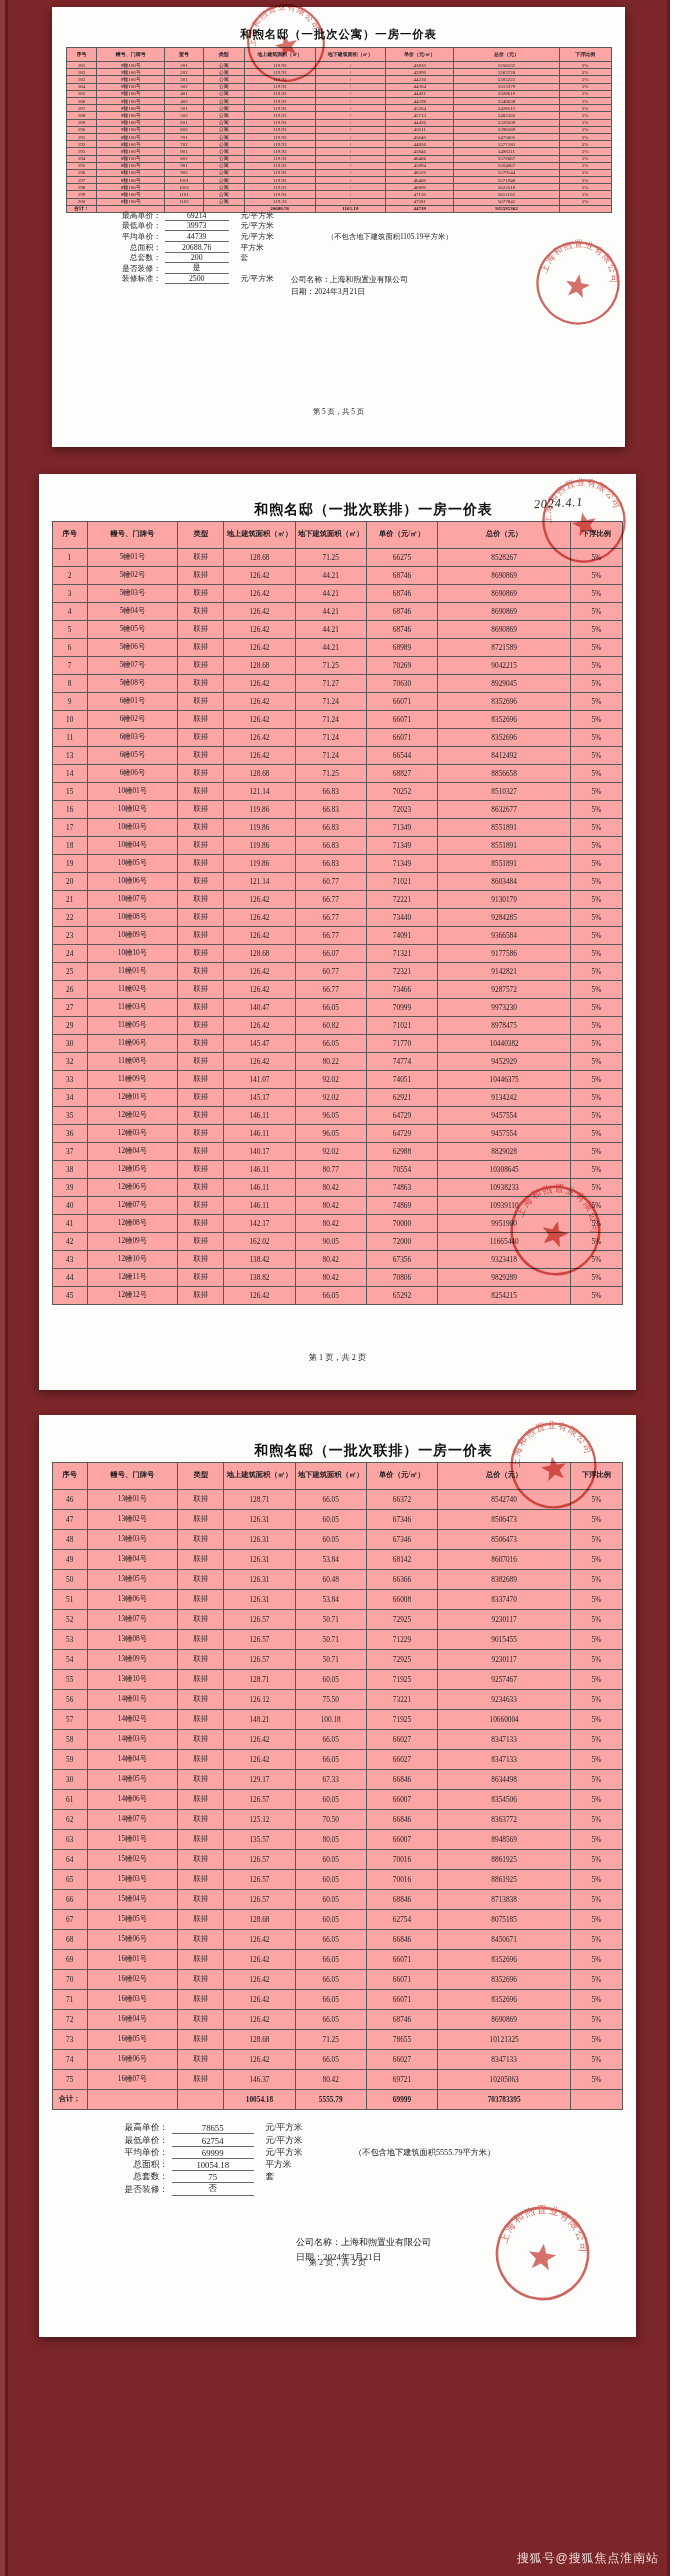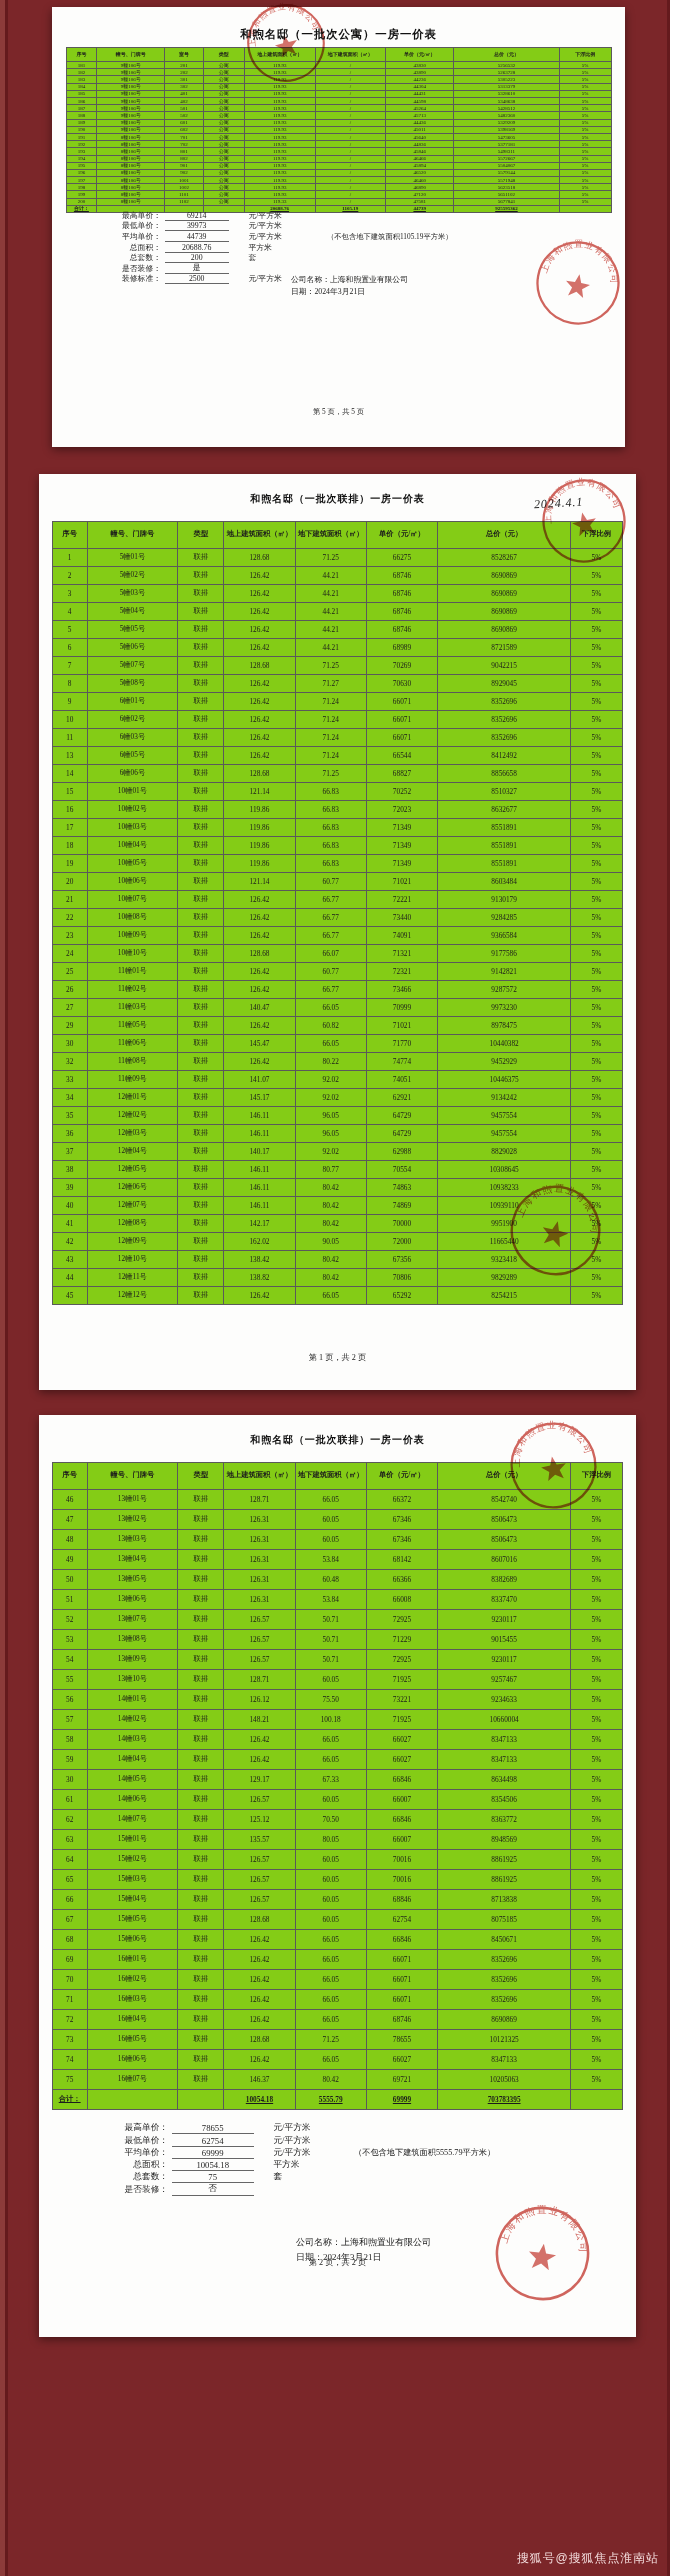--- a/index.html
+++ b/index.html
@@ -5,53 +5,53 @@
   html,body{margin:0;padding:0;}
   body{font-family:"Liberation Serif","DejaVu Serif",serif;}
   .canvas{position:relative;width:670px;height:2576px;overflow:hidden;
     background:linear-gradient(90deg,#8c3b3a 0,#8c3b3a 4.6px,#641a1d 4.6px,#641a1d 8.2px,#7b2629 8.2px,#7b2629 667px,#641a1d 667px,#641a1d 671px,#8c3b3a 671px);}
   .page{position:absolute;background:#fdfdfc;box-shadow:0 2.7px 9px rgba(0,0,0,.45);color:#1c1c1c;}
   .p1{left:52px;top:7.3px;width:573px;height:440px;}
   .p2{left:39px;top:474px;width:597px;height:916px;}
   .p3{left:39px;top:1415px;width:597px;height:922px;}
   .title{position:absolute;width:100%;text-align:center;font-weight:700;letter-spacing:0.9px;margin:0;color:#111;}
   .p1 .title{top:20px;font-size:11.4px;}
-  .p2 .title,.p3 .title{top:18px;font-size:10px;}
+  .p2 .title,.p3 .title{top:27px;font-size:14px;padding-left:36px;}
   .hand-note{position:absolute;top:22px;right:53px;font-size:12px;color:#222;transform:rotate(-3deg);font-style:italic;letter-spacing:0.9px;}
-  .price-table{position:absolute;border-collapse:collapse;table-layout:fixed;background:#84cc16;}
+  .price-table{position:absolute;border-collapse:collapse;table-layout:fixed;background:#fca5a5;}
   .price-table th,.price-table td{border:0.5px solid #5a5a5a;text-align:center;padding:0;overflow:hidden;}
   .price-table th{font-weight:700;word-break:break-all;white-space:normal;line-height:1.2;padding:1.8px 0;}
   .price-table td{white-space:nowrap;}
   .p1 .price-table{left:13.7px;top:40px;width:546px;font-size:5px;}
   .p1 .price-table th{height:11px;padding:0.9px 0;}
   .p1 .price-table td{height:6.2px;line-height:1;}
   .p2 .price-table,.p3 .price-table{left:12.8px;top:47px;width:571px;font-size:7.3px;}
   .p2 .price-table th,.p3 .price-table th{height:22px;}
   .p2 .price-table td{height:17px;}
   .p3 .price-table td{height:19px;}
-  tbody.total td{font-weight:700;text-decoration:underline;}
+  tbody.total td{font-weight:700;}
   .cols9 th:nth-child(1){width:5.5%}.cols9 th:nth-child(2){width:12.5%}.cols9 th:nth-child(3){width:7%}
   .cols9 th:nth-child(4){width:7.5%}.cols9 th:nth-child(5){width:13%}.cols9 th:nth-child(6){width:13%}
   .cols9 th:nth-child(7){width:12.5%}.cols9 th:nth-child(8){width:19.5%}.cols9 th:nth-child(9){width:9.5%}
   .cols8 th:nth-child(1){width:6%}.cols8 th:nth-child(2){width:16%}.cols8 th:nth-child(3){width:8%}
   .cols8 th:nth-child(4){width:12.5%}.cols8 th:nth-child(5){width:12.5%}.cols8 th:nth-child(6){width:12.5%}
   .cols8 th:nth-child(7){width:23.5%}.cols8 th:nth-child(8){width:9%}
   .summary{position:absolute;}
   .p1 .summary{top:203px;left:49px;font-size:7.8px;width:493px;}
   .p3 .summary{top:707px;left:58px;font-size:8.7px;width:511px;}
   .sum-row{display:flex;align-items:flex-end;}
   .p1 .sum-row{height:10.6px;}
   .p3 .sum-row{height:12.3px;}
   .sum-label{text-align:right;}
   .p1 .sum-label{width:60px;}
   .p3 .sum-label{width:71px;}
   .sum-value{text-align:center;border-bottom:0.5px solid #666;margin:0 3.7px;}
   .p1 .sum-value{min-width:64px;}
   .p3 .sum-value{min-width:82px;}
-  .sum-unit{margin-left:16px;}
+  .sum-unit{margin-left:8px;}
   .sum-note{position:absolute;color:#222;}
   .p1 .sum-note{left:226px;top:22px;font-size:7.3px;}
   .p3 .sum-note{left:257px;top:25px;font-size:8.2px;}
   .company{position:absolute;color:#1c1c1c;}
   .p1 .company{top:267px;left:239px;font-size:7.8px;line-height:12px;}
   .p3 .company{top:820px;left:257px;font-size:9px;line-height:14.6px;}
   .footer{position:absolute;width:100%;text-align:center;color:#222;}
   .p1 .footer{top:400px;font-size:7.3px;}
   .p2 .footer{top:878px;font-size:8.2px;}
   .p3 .footer{top:842px;font-size:8.2px;}

